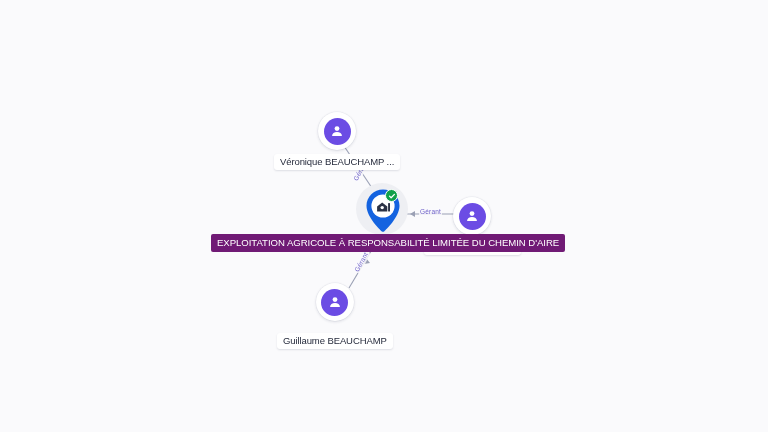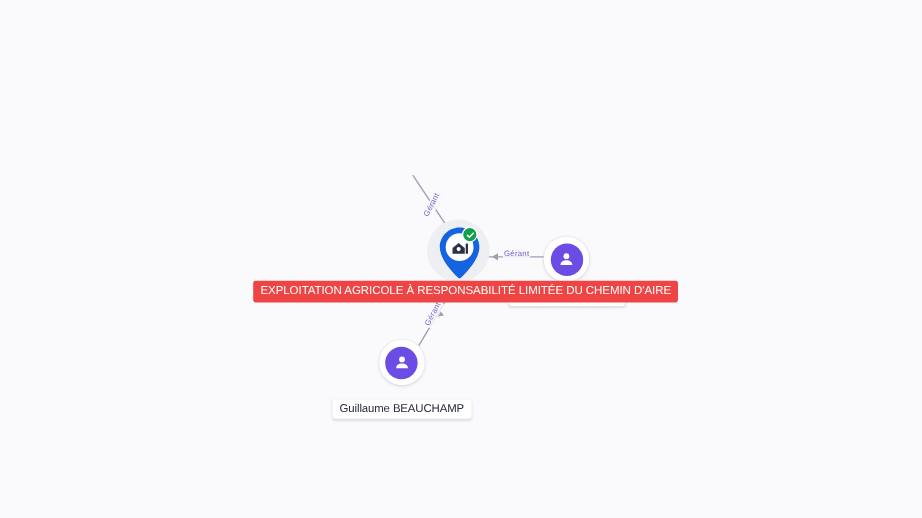--- a/index.html
+++ b/index.html
@@ -138,21 +138,21 @@
     display: flex;
     align-items: center;
     justify-content: center;
   }
 
   
   #company-label {
     position: absolute;
     left: 211px;
     top: 234px;
-    background: #ef4444;
+    background: #701a75;
     color: #ffffff;
     font-size: 9.6px;
     letter-spacing: -.05px;
     padding: 3px 6px 4px 6px;
     border-radius: 2px;
     white-space: nowrap;
     line-height: 11px;
   }
 </style>
 </head>
@@ -171,20 +171,31 @@
     <path class="edge-line" d="M 464 214 L 406 214"></path>
     <polygon class="edge-arrow" points="415,211 415,217 410,214"></polygon>
   </svg>
 
   <div class="edge-label edge-label-up">Gérant</div>
 
   <div class="edge-label edge-label-right">Gérant</div>
 
   <div class="edge-label edge-label-down">Gérant</div>
 
+  <div class="node" id="node-veronique">
+    <div class="avatar-halo">
+      <div class="avatar">
+        <svg width="16" height="16" viewBox="0 0 24 24" aria-hidden="true">
+          <circle cx="12" cy="8.3" r="3.6" fill="#ffffff"></circle>
+          <path d="M4.6 19.4c0-4 3.3-6 7.4-6s7.4 2 7.4 6z" fill="#ffffff"></path>
+        </svg>
+      </div>
+    </div>
+    <div class="node-label">Véronique BEAUCHAMP ...</div>
+  </div>
 
   <div class="node" id="node-gilles">
     <div class="avatar-halo">
       <div class="avatar">
         <svg width="16" height="16" viewBox="0 0 24 24" aria-hidden="true">
           <circle cx="12" cy="8.3" r="3.6" fill="#ffffff"></circle>
           <path d="M4.6 19.4c0-4 3.3-6 7.4-6s7.4 2 7.4 6z" fill="#ffffff"></path>
         </svg>
       </div>
     </div>

